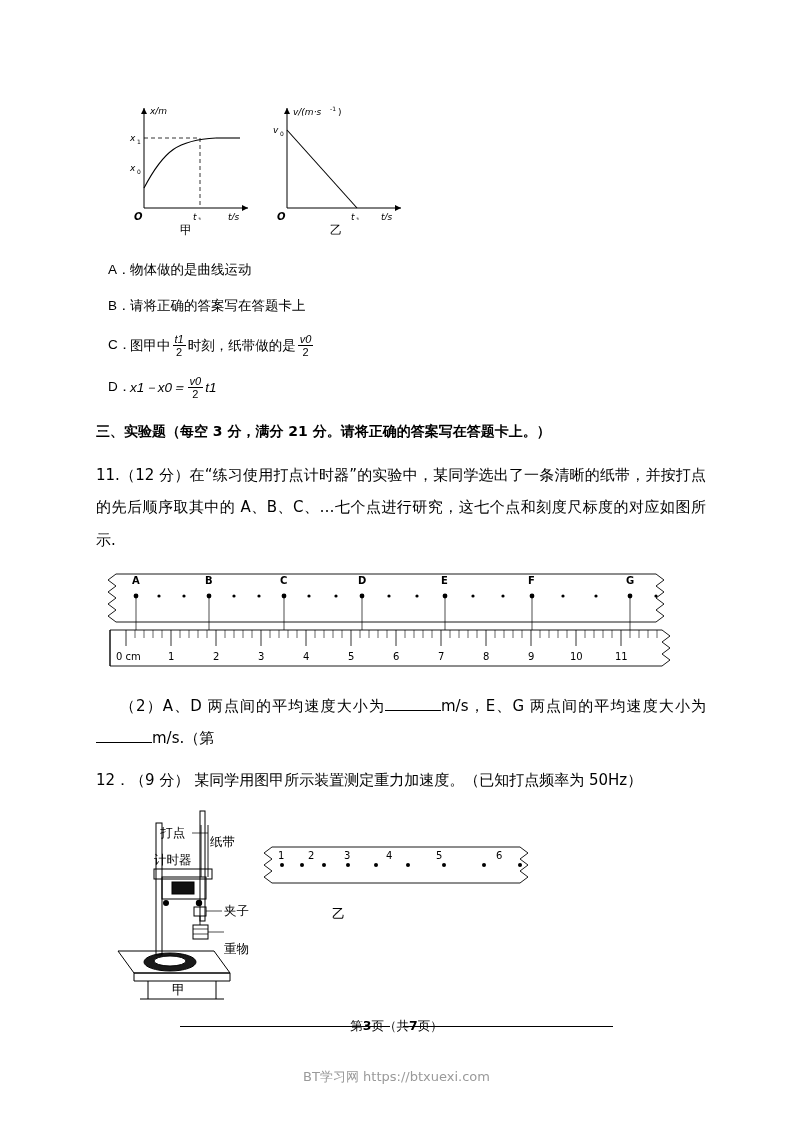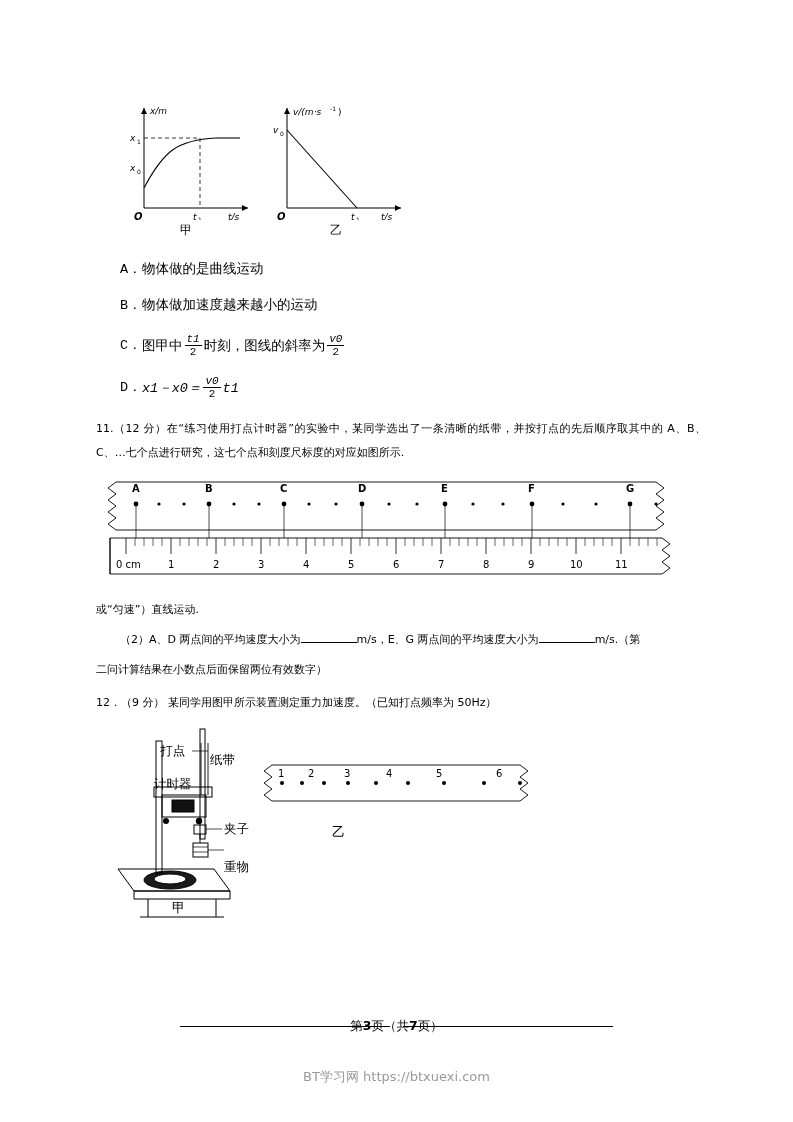--- a/index.html
+++ b/index.html
@@ -43,22 +43,22 @@
   .graph-label {
     text-align: center;
     font-size: 12px;
     font-family: "DejaVu Sans", sans-serif;
     margin-top: -2px;
   }
 
   
   .opt {
     font-size: 13.5px;
-    font-family: Liberation Mono, monospace;
-    margin: 0 0 16px 24px;
+    font-family: Liberation Sans, sans-serif;
+    margin: 0 0 16px 12px;
     line-height: 1.5;
     white-space: nowrap;
   }
   .opt .lbl { display: inline-block; width: 22px; }
   .frac {
     display: inline-block;
     vertical-align: middle;
     text-align: center;
     font-size: 11px;
     line-height: 1.15;
@@ -71,21 +71,21 @@
   
   .sec-head {
     font-size: 14px;
     font-weight: bold;
     font-family: "DejaVu Sans", sans-serif;
     margin: 22px 0 18px 0;
   }
 
   
   .q {
-    font-size: 11px;
+    font-size: 15px;
     font-family: "DejaVu Sans", sans-serif;
     line-height: 2.15;
     margin: 0 0 6px 0;
     text-align: justify;
   }
   .q-indent { text-indent: 24px; }
   .blank {
     display: inline-block;
     border-bottom: 1px solid #000;
     height: 13px;
@@ -204,31 +204,32 @@
 
     </div>
 
     <div style="height:14px"></div>
 
     <div class="opt">
       <span class="lbl">A．</span><span>物体做的是曲线运动</span>
     </div>
 
     <div class="opt">
-      <span class="lbl">B．</span><span>物体做加速度越来越小的运动</span>
+      <span class="lbl">B．</span><span>请将正确的答案写在答题卡上</span>
     </div>
 
     <div class="opt">
-      <span class="lbl">C．</span><span>图甲中</span><span class="frac"><span class="num ital">t1</span><span class="den">2</span></span><span>时刻，图线的斜率为</span><span class="frac"><span class="num ital">v0</span><span class="den">2</span></span>
+      <span class="lbl">C．</span><span>图甲中</span><span class="frac"><span class="num ital">t1</span><span class="den">2</span></span><span>时刻，纸带做的是</span><span class="frac"><span class="num ital">v0</span><span class="den">2</span></span>
     </div>
 
     <div class="opt">
       <span class="lbl">D．</span><span class="ital">x1－x0＝</span><span class="frac"><span class="num ital">v0</span><span class="den">2</span></span><span class="ital">t1</span>
     </div>
 
+    <div class="sec-head">三、实验题（每空 3 分，满分 21 分。请将正确的答案写在答题卡上。）</div>
 
     <div class="q">11.（12 分）在“练习使用打点计时器”的实验中，某同学选出了一条清晰的纸带，并按打点的先后顺序取其中的 A、B、C、…七个点进行研究，这七个点和刻度尺标度的对应如图所示.</div>
 
     <div class="fig-tape">
       <svg width="600" height="120" viewBox="0 0 600 120">
 
         <path d="M20,8 L560,8 L568,14 L560,20 L568,26 L560,32 L568,38 L560,44 L568,50 L560,56 L20,56 L12,50 L20,44 L12,38 L20,32 L12,26 L20,20 L12,14 Z" fill="none" stroke="#000" stroke-width="0.9"></path>
 
         <g font-family="DejaVu Sans, sans-serif" font-size="10" font-weight="bold">
           <text x="36" y="18">A</text>
@@ -352,26 +353,24 @@
           <text x="297" y="94">6</text>
           <text x="342" y="94">7</text>
           <text x="387" y="94">8</text>
           <text x="432" y="94">9</text>
           <text x="474" y="94">10</text>
           <text x="519" y="94">11</text>
         </g>
       </svg>
     </div>
 
-    <div class="q">或“匀速”）直线运动.</div>
 
     <div class="q q-indent">
       <span>（2）A、D 两点间的平均速度大小为</span><span class="blank b-md"></span><span>m/s，E、G 两点间的平均速度大小为</span><span class="blank b-md"></span><span>m/s.（第</span>
     </div>
-    <div class="q">二问计算结果在小数点后面保留两位有效数字）</div>
 
     <div class="q" style="margin-top:10px">12．（9 分） 某同学用图甲所示装置测定重力加速度。（已知打点频率为 50Hz）</div>
 
     <div class="fig12">
       <svg width="600" height="200" viewBox="0 0 600 200">
 
         <polygon points="22,148 118,148 134,170 38,170" fill="none" stroke="#000" stroke-width="1"></polygon>
         <polygon points="38,170 134,170 134,178 38,178" fill="none" stroke="#000" stroke-width="1"></polygon>
 
         <ellipse cx="74" cy="159" rx="26" ry="9" fill="#1a1a1a" stroke="#000"></ellipse>
@@ -424,21 +423,21 @@
           <text x="212" y="56">2</text>
           <text x="248" y="56">3</text>
           <text x="290" y="56">4</text>
           <text x="340" y="56">5</text>
           <text x="400" y="56">6</text>
         </g>
       </svg>
 
       <div class="fig12-label" style="left:58px; top:22px;">
         <div>打点</div>
-        <div style="margin-top:16px">计时器</div>
+        <div style="margin-top:10px">计时器</div>
       </div>
       <div class="fig12-label" style="left:114px; top:24px;margin-top:7px;">纸带</div>
       <div class="fig12-label" style="left:128px; top:100px;">夹子</div>
       <div class="fig12-label" style="left:128px; top:121px;margin-top:17px;">重物</div>
       <div class="fig12-label" style="left:76px; top:178px; font-size:13px;">甲</div>
       <div class="fig12-label" style="left:236px; top:102px; font-size:13px;">乙</div>
     </div>
 
   </div>
 

